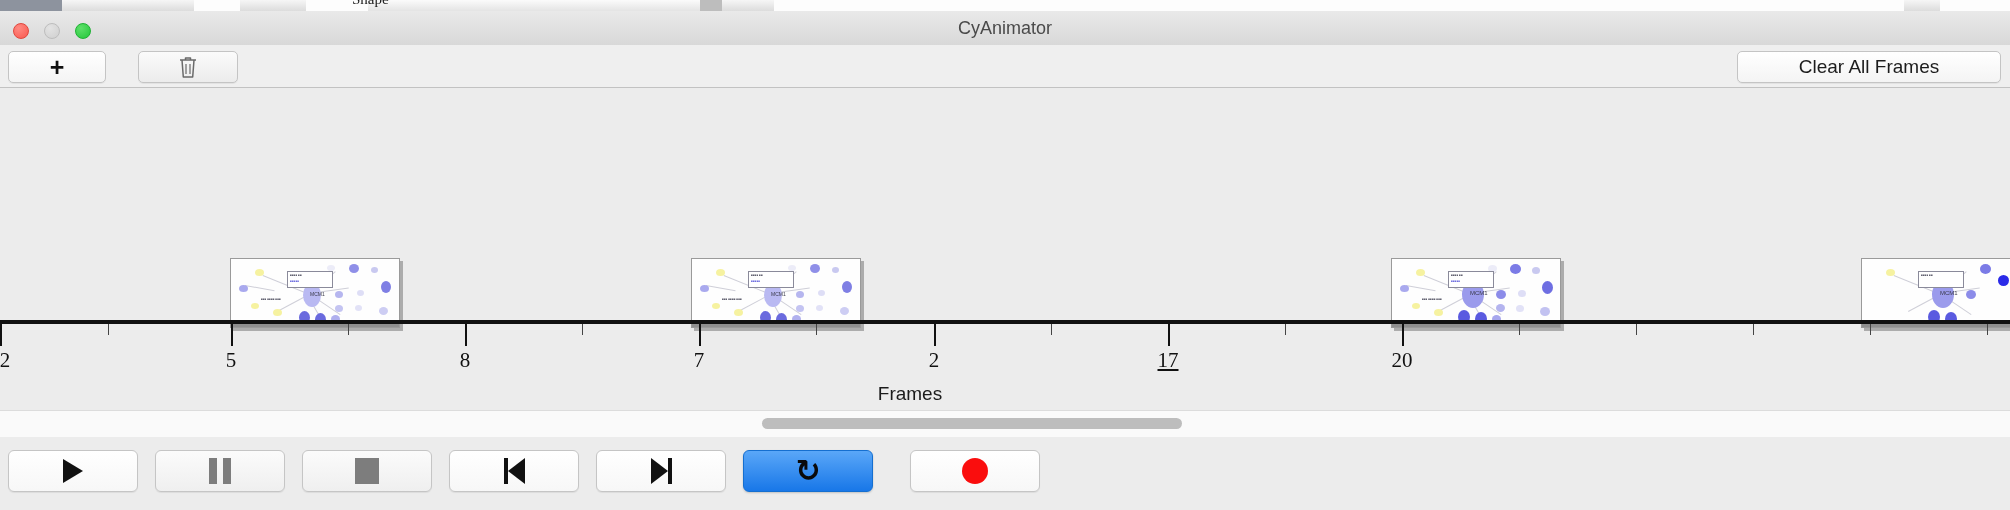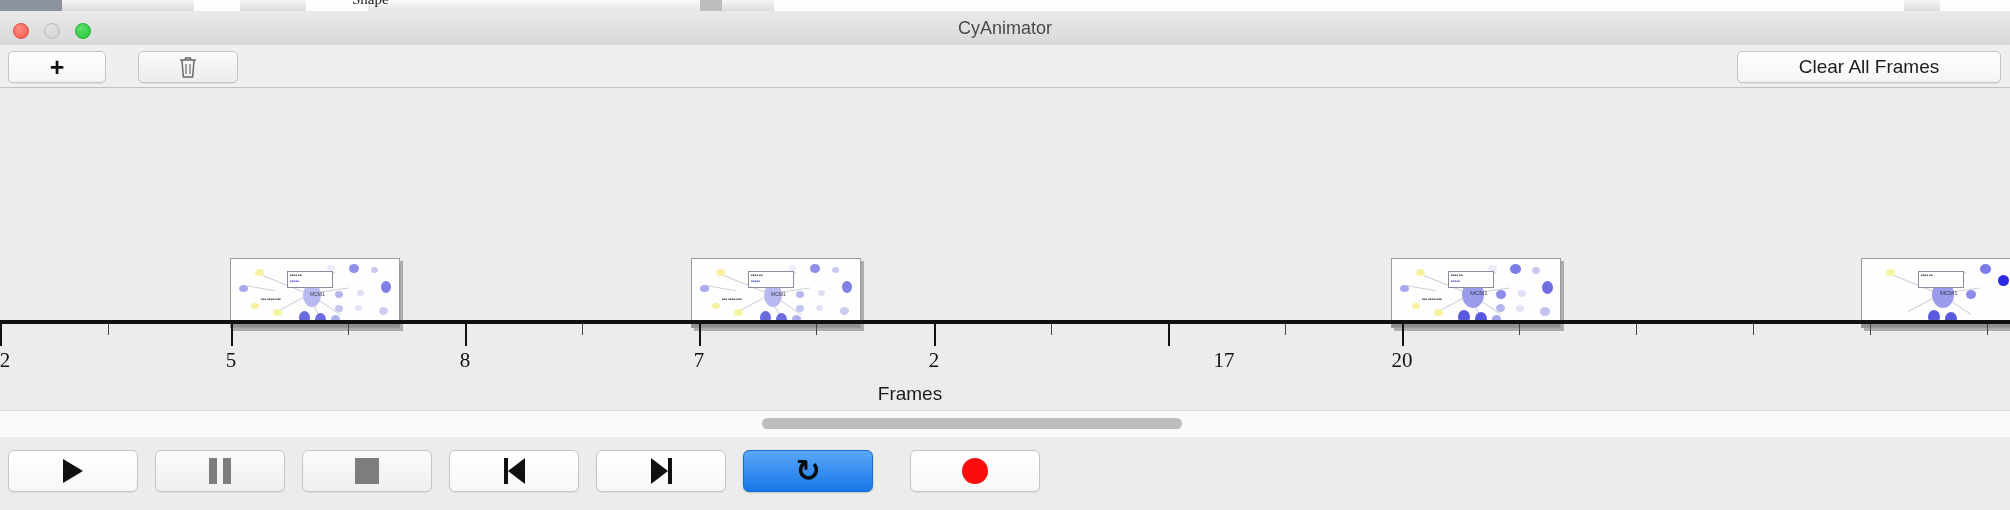--- a/index.html
+++ b/index.html
@@ -298,21 +298,21 @@
     <div class="tick minor" style="left:1636px;"></div>
     <div class="tick minor" style="left:1753px;"></div>
     <div class="tick minor" style="left:1870px;"></div>
     <div class="tick minor" style="left:1987px;"></div>
 
     <div class="ticklbl" style="left:5px;">2</div>
     <div class="ticklbl" style="left:231px;">5</div>
     <div class="ticklbl" style="left:465px;">8</div>
     <div class="ticklbl" style="left:699px;">7</div>
     <div class="ticklbl" style="left:934px;">2</div>
-    <div class="ticklbl" style="left:1224px;">17</div>
+    <div class="ticklbl" style="left:1168px;text-decoration:underline;">17</div>
     <div class="ticklbl" style="left:1402px;">20</div>
 
     <div class="axis-title">
       <span>Frames</span>
     </div>
   </div>
 
   <div class="scrollzone">
     <div class="scrollthumb"></div>
   </div>

